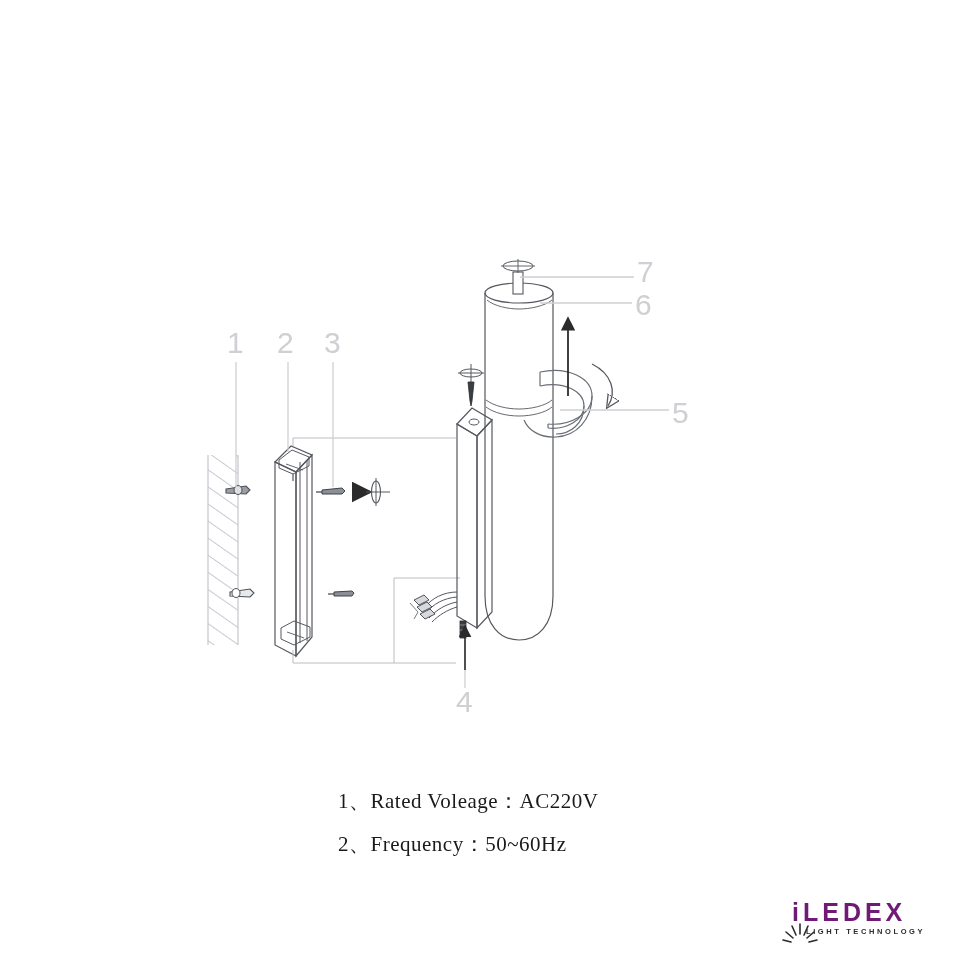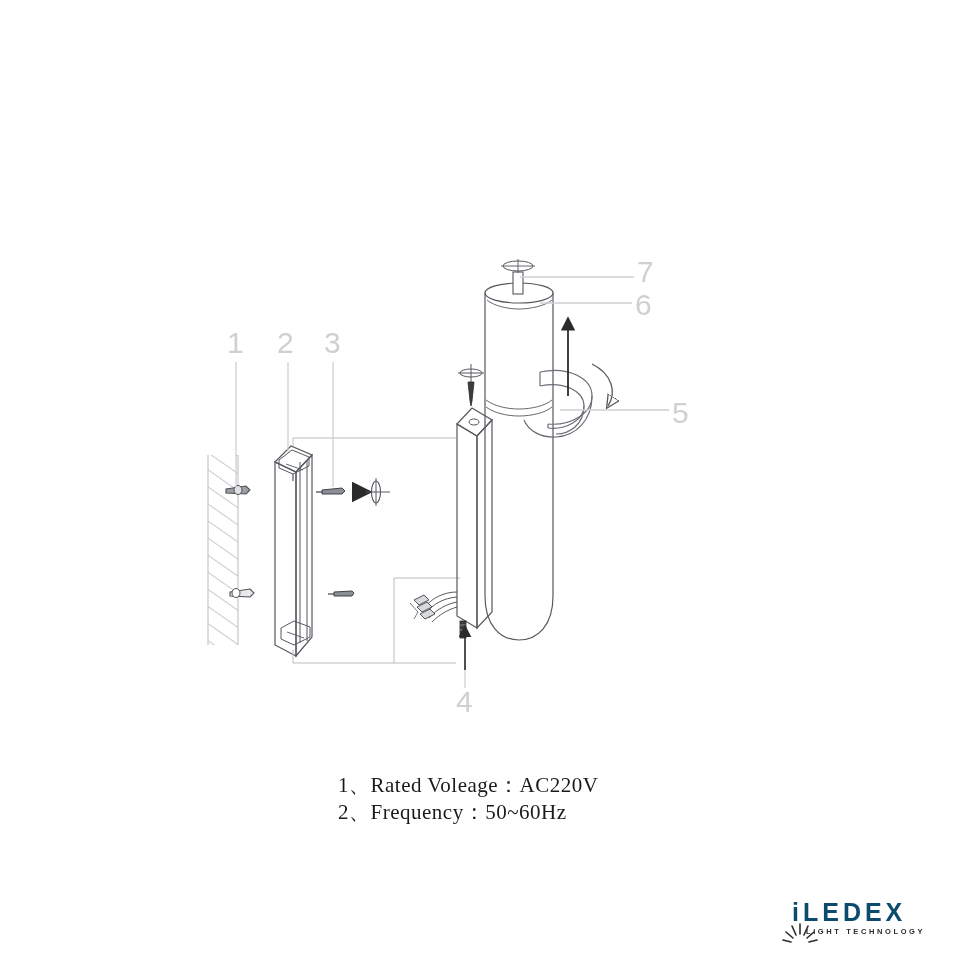--- a/index.html
+++ b/index.html
@@ -46,39 +46,40 @@
     left: 338px;
     top: 772px;
     font-family: "Liberation Serif", serif;
     font-size: 21px;
     color: #1a1a1a;
     line-height: 27px;
     letter-spacing: 0.5px;
   }
   #spec-list .spec-line {
     white-space: nowrap;
+    margin-top: 16px;
   }
 
   
   #brand-logo {
     position: absolute;
     left: 770px;
     top: 898px;
     width: 170px;
     height: 56px;
   }
   #brand-logo .logo-word {
     position: absolute;
     left: 22px;
     top: 0px;
     font-family: "Liberation Sans", sans-serif;
     font-size: 25px;
     font-weight: 700;
     letter-spacing: 4px;
-    color: #0c4a6e;
+    color: #701a75;
     white-space: nowrap;
   }
   #brand-logo .logo-tagline {
     position: absolute;
     left: 36px;
     top: 29px;
     font-family: "Liberation Sans", sans-serif;
     font-size: 7.5px;
     font-weight: 700;
     letter-spacing: 2.6px;

